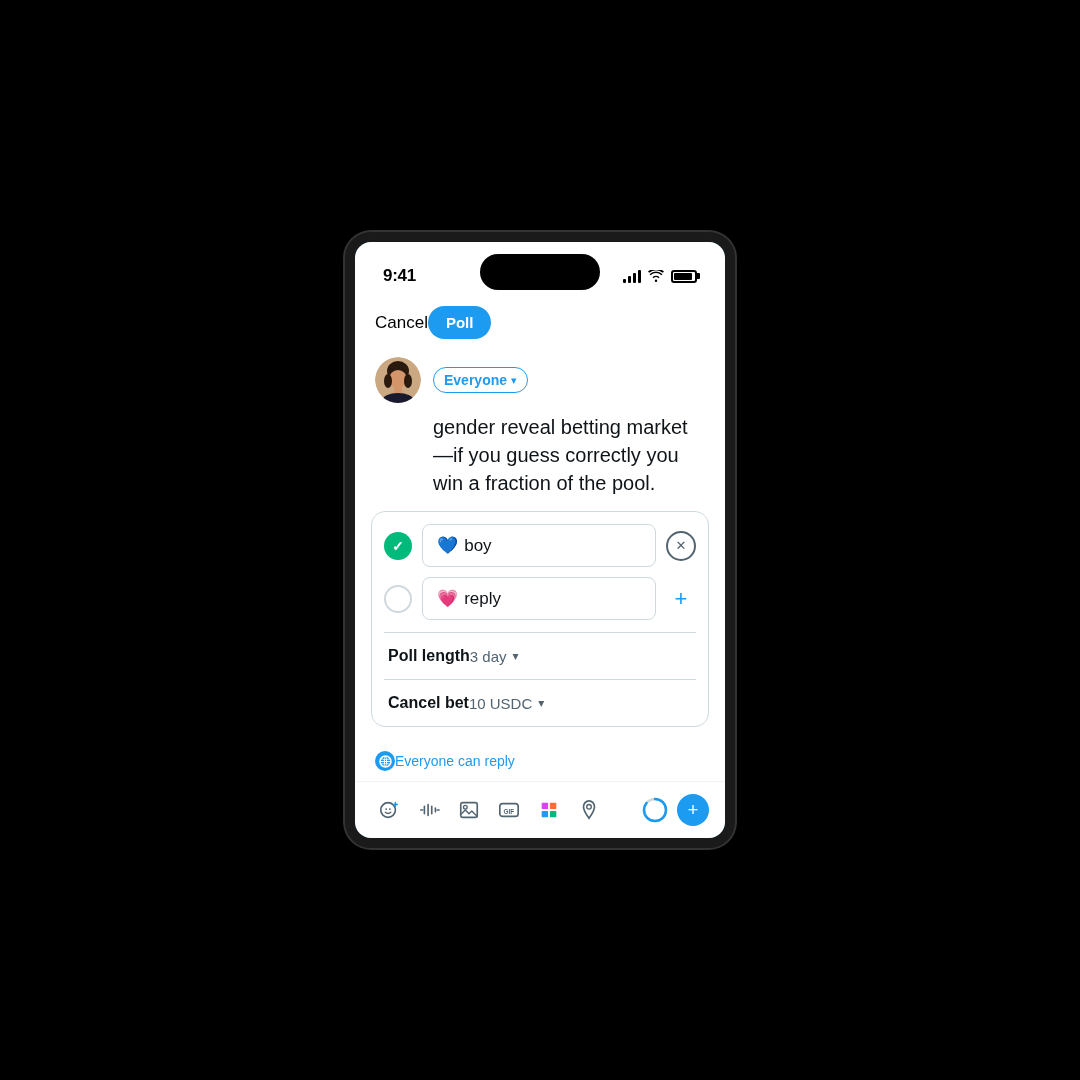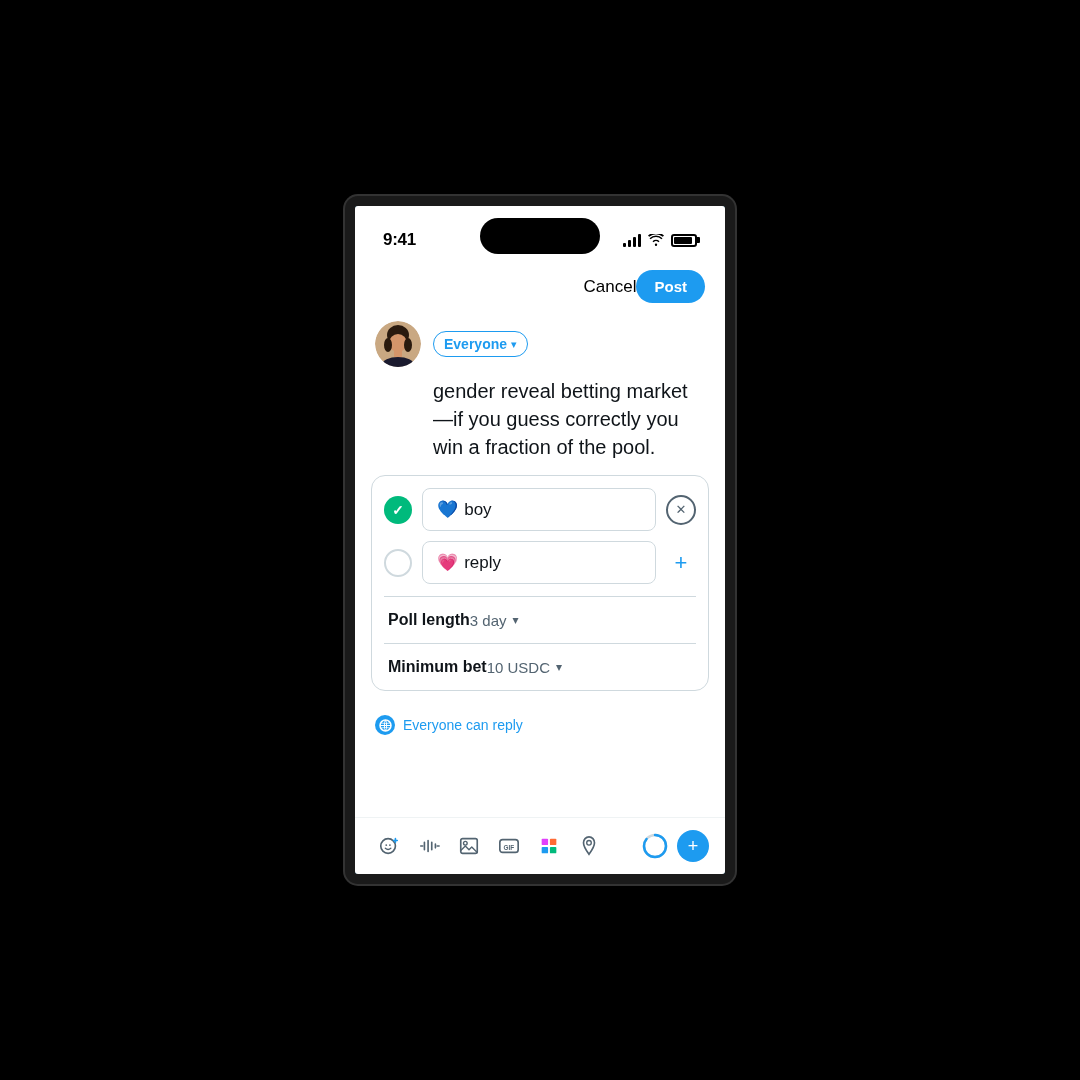--- a/index.html
+++ b/index.html
@@ -8,23 +8,23 @@
       display: flex;
       justify-content: center;
       align-items: center;
       width: 1080px;
       height: 1080px;
       font-family: -apple-system, 'SF Pro Display', 'Helvetica Neue', sans-serif;
     }
 
     .phone-frame {
       width: 390px;
-      height: 688px;
+      height: 616px;
       background: #0ea5e9;
-      border-radius: 13px;
+      border-radius: 26px;
       position: relative;
       overflow: hidden;
       border: 10px solid #1a1a1a;
       box-shadow: 0 0 0 2px #333, inset 0 0 0 1px #444;
     }
 
     
     .phone-frame::before {
       content: '';
       position: absolute;
@@ -146,21 +146,21 @@
     .battery-fill {
       height: 100%;
       width: 90%;
       background: #000;
       border-radius: 1px;
     }
 
     
     .header {
       display: flex;
-      justify-content: flex-end;
+      justify-content: flex-start;
       align-items: center;
       padding: 10px 20px;
     }
 
     .cancel-btn {
       font-size: 17px;
       color: #000;
       background: none;
       border: none;
       cursor: pointer;
@@ -361,21 +361,20 @@
 
     .chevron-down-gray {
       color: #536471;
       font-size: 12px;
     }
 
     
     .everyone-reply {
       display: flex;
       align-items: center;
-      gap: 8px;
       padding: 14px 20px;
       margin-top: 10px;
     }
 
     .globe-icon-blue {
       width: 20px;
       height: 20px;
       border-radius: 50%;
       background: #1d9bf0;
       display: flex;
@@ -473,21 +472,21 @@
           <path d="M0 1.5A12 12 0 0 1 16 1.5L14.8 2.7A10.4 10.4 0 0 0 1.2 2.7L0 1.5z" fill="#000"></path>
         </svg>
         <div class="battery-icon">
           <div class="battery-fill"></div>
         </div>
       </div>
     </div>
 
     <div class="header">
       <button class="cancel-btn">Cancel</button>
-      <button class="post-btn">Post</button>
+      <button class="post-btn">Poll</button>
     </div>
 
     <div class="content">
       <div class="tweet-compose">
 
         <div class="user-row">
           <div class="avatar">
             
             <svg width="46" height="46" viewBox="0 0 46 46" xmlns="http://www.w3.org/2000/svg">
               <circle cx="23" cy="23" r="23" fill="#c9a882"></circle>
@@ -546,21 +545,21 @@
         <div class="poll-meta-row">
           <span class="poll-meta-label">Poll length</span>
           <div class="poll-meta-value">
             <span class="poll-meta-value-text">3 day</span>
             <span class="chevron-down-gray">▾</span>
           </div>
         </div>
 
         <div class="poll-divider"></div>
         <div class="poll-meta-row">
-          <span class="poll-meta-label">Minimum bet</span>
+          <span class="poll-meta-label">Cancel bet</span>
           <div class="poll-meta-value">
             <span class="poll-meta-value-text">10 USDC</span>
             <span class="chevron-down-gray">▾</span>
           </div>
         </div>
 
       </div>
 
       <div class="everyone-reply">
         <div class="globe-icon-blue">

